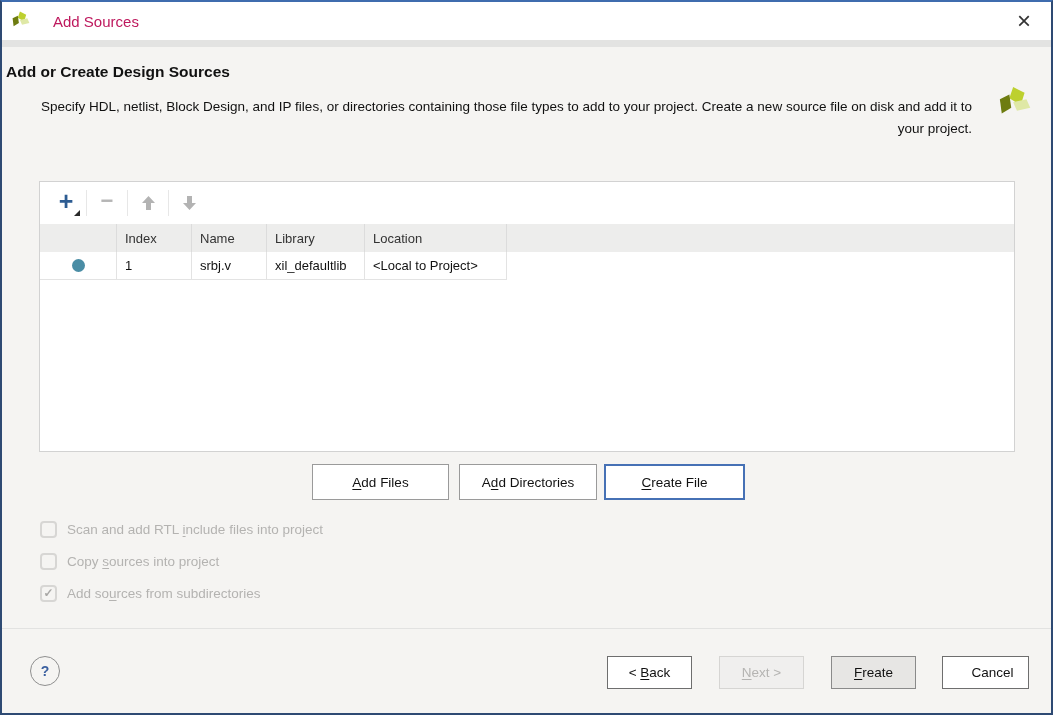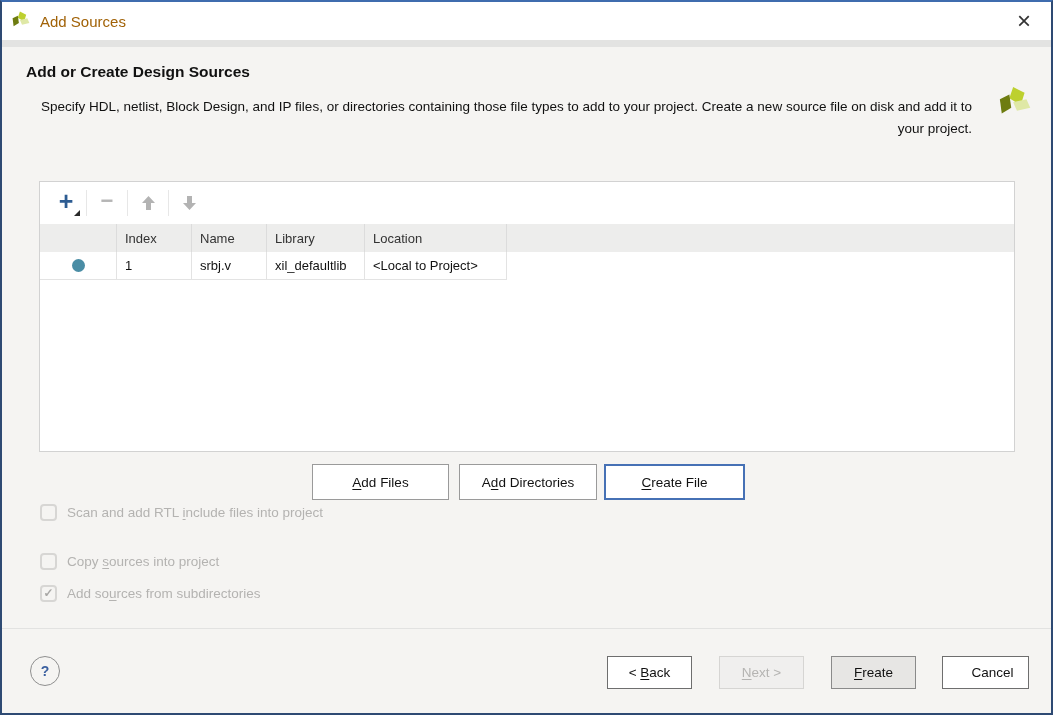--- a/index.html
+++ b/index.html
@@ -11,30 +11,30 @@
     background:#f5f4f2; overflow:hidden;
     border:2px solid #2e4a73; border-top:2px solid #3f6cae;
   }
 
   
   .titlebar {
     position:absolute; left:0; top:0; right:0; height:38px;
     background:#ffffff; display:flex; align-items:center;
   }
   .titlebar .app-icon { margin-left:9px; width:21px; height:21px; }
-  .titlebar .title { margin-left:8px; font-size:15px; color:#a16207; }
+  .titlebar .title { margin-left:21px; font-size:15px; color:#be185d; }
   .close-btn {
     position:absolute; right:10px; top:4px; width:34px; height:30px;
     display:flex; align-items:center; justify-content:center;
     font-size:24px; font-weight:300; color:#333; cursor:default; background:transparent; border:none;
   }
   .title-band { position:absolute; left:0; top:38px; right:0; height:7px; background:#e3e3e2; }
 
   
-  .head-title { position:absolute; left:24px; top:61px; font-size:15.5px; font-weight:bold; color:#111; }
+  .head-title { position:absolute; left:4px; top:61px; font-size:15.5px; font-weight:bold; color:#111; }
   .head-desc  { position:absolute; left:20px; top:94px; width:950px; font-size:13.5px; color:#111; line-height:22px;text-align:right; }
   .head-logo  { position:absolute; right:16px; top:82px; width:38px; height:42px; }
 
   
   .panel {
     position:absolute; left:37px; top:179px; width:976px; height:271px;
     background:#ffffff; border:1px solid #d2d2d2;
   }
   .toolbar { height:42px; display:flex; align-items:center; padding-left:6px; }
   .tb-btn {
@@ -71,21 +71,21 @@
   }
   #btn-add-files { left:310px; width:137px; }
   #btn-add-dirs  { left:457px; width:138px; }
   #btn-create-file { left:602px; width:141px; border:2px solid #4671b5; }
 
   .key { text-decoration:underline; text-underline-offset:2px; white-space:pre; }
   .pre, .post { white-space:pre; }
 
   
   .opt { position:absolute; left:38px; height:20px; display:flex; align-items:center; }
-  #opt-0 { top:500px; } #opt-1 { top:549px; } #opt-2 { top:581px; }
+  #opt-0 { top:517px; } #opt-1 { top:549px; } #opt-2 { top:581px; }
   .cbox {
     width:17px; height:17px; border:2px solid #d7d6d4; border-radius:4px;
     background:transparent; display:flex; align-items:center; justify-content:center;
     font-size:12px; font-weight:bold; color:#a8a7a5; line-height:1;
   }
   .opt .lbl { margin-left:10px; font-size:13.5px; color:#b4b3b1; }
 
   
   .footer-sep { position:absolute; left:0; right:0; top:626px; height:1px; background:#e2e2e1; }
   .help-btn {

